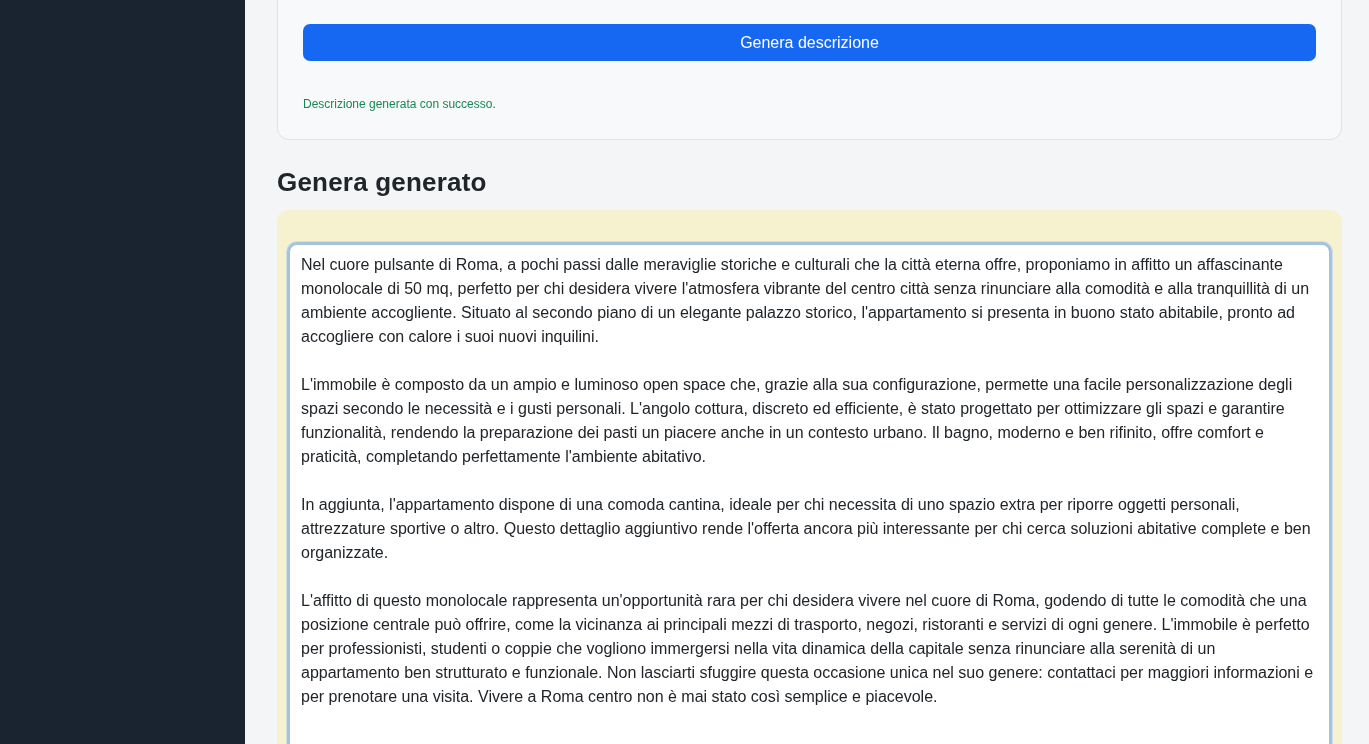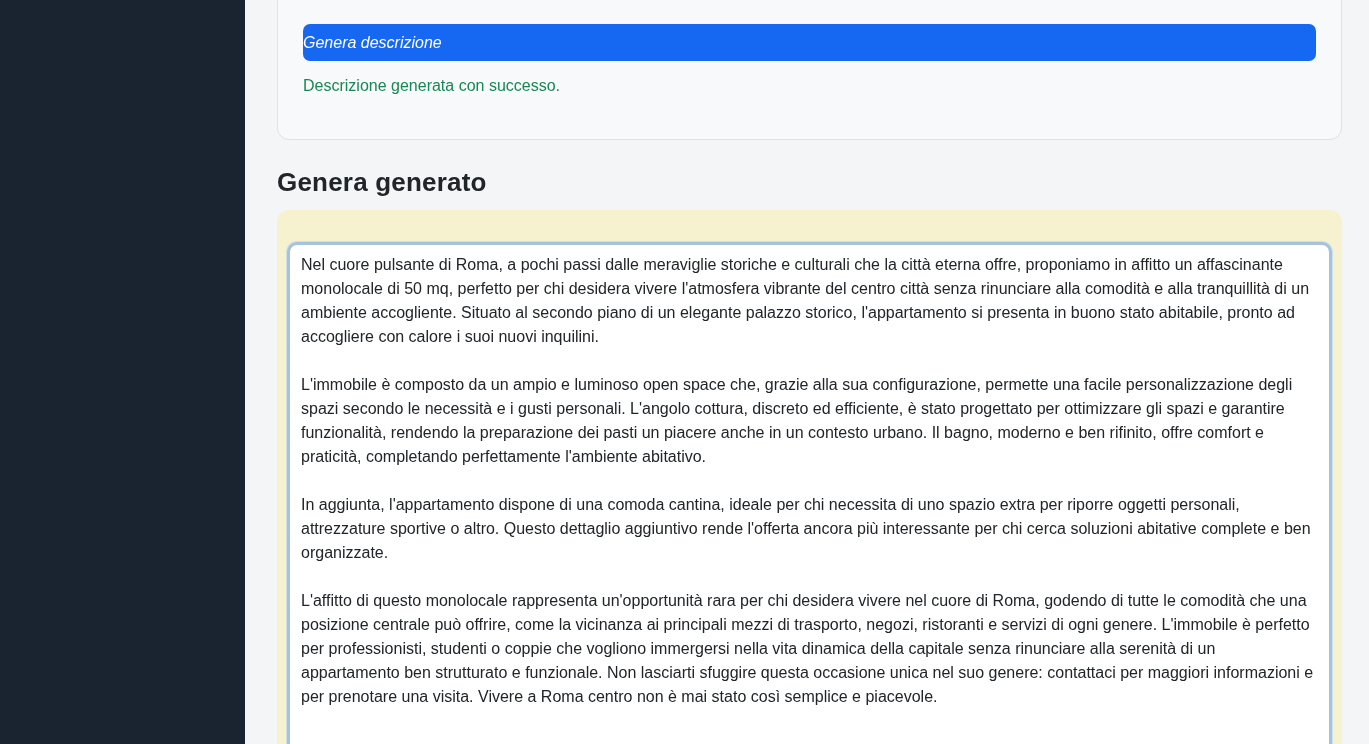--- a/index.html
+++ b/index.html
@@ -44,27 +44,26 @@
     display:block;
     width:100%;
     height:37px;
     background:var(--accent);
     color:#ffffff;
     border:none;
     border-radius:7px;
     font-family:inherit;
     font-size:16px;
     line-height:37px;
-    text-align:left;
+    text-align:center;
     cursor:pointer;
-    font-style:italic;
   }
   .success-msg{
-    margin-top:16px;
-    font-size:16px;
+    margin-top:36px;
+    font-size:12px;
     color:var(--success);
   }
   .section-heading{
     margin:27px 0 12px 0;
     font-size:26px;
     font-weight:700;
     color:var(--text-dark);
     letter-spacing:0.2px;
   }
   .text-panel{

